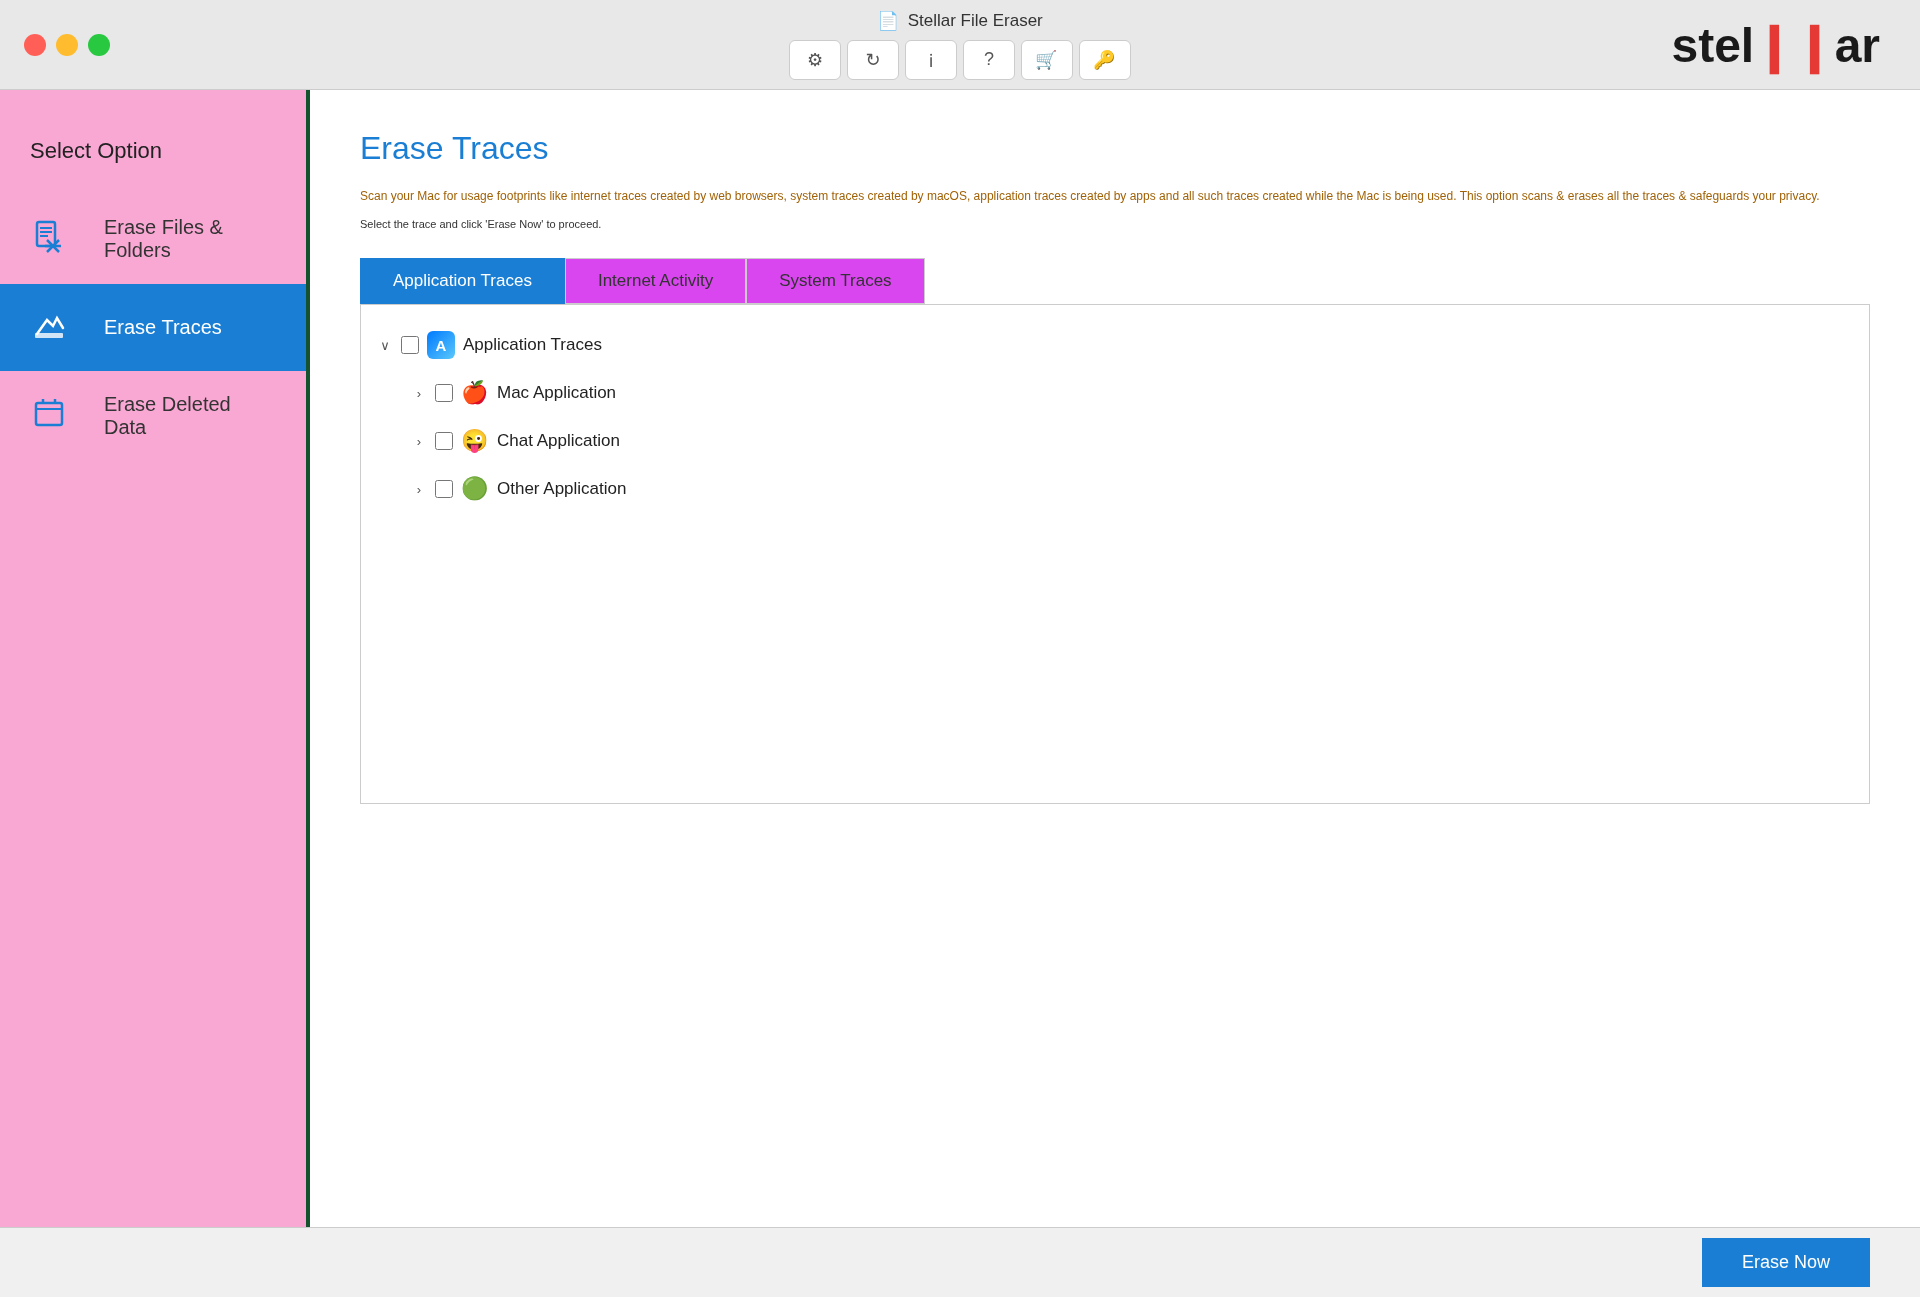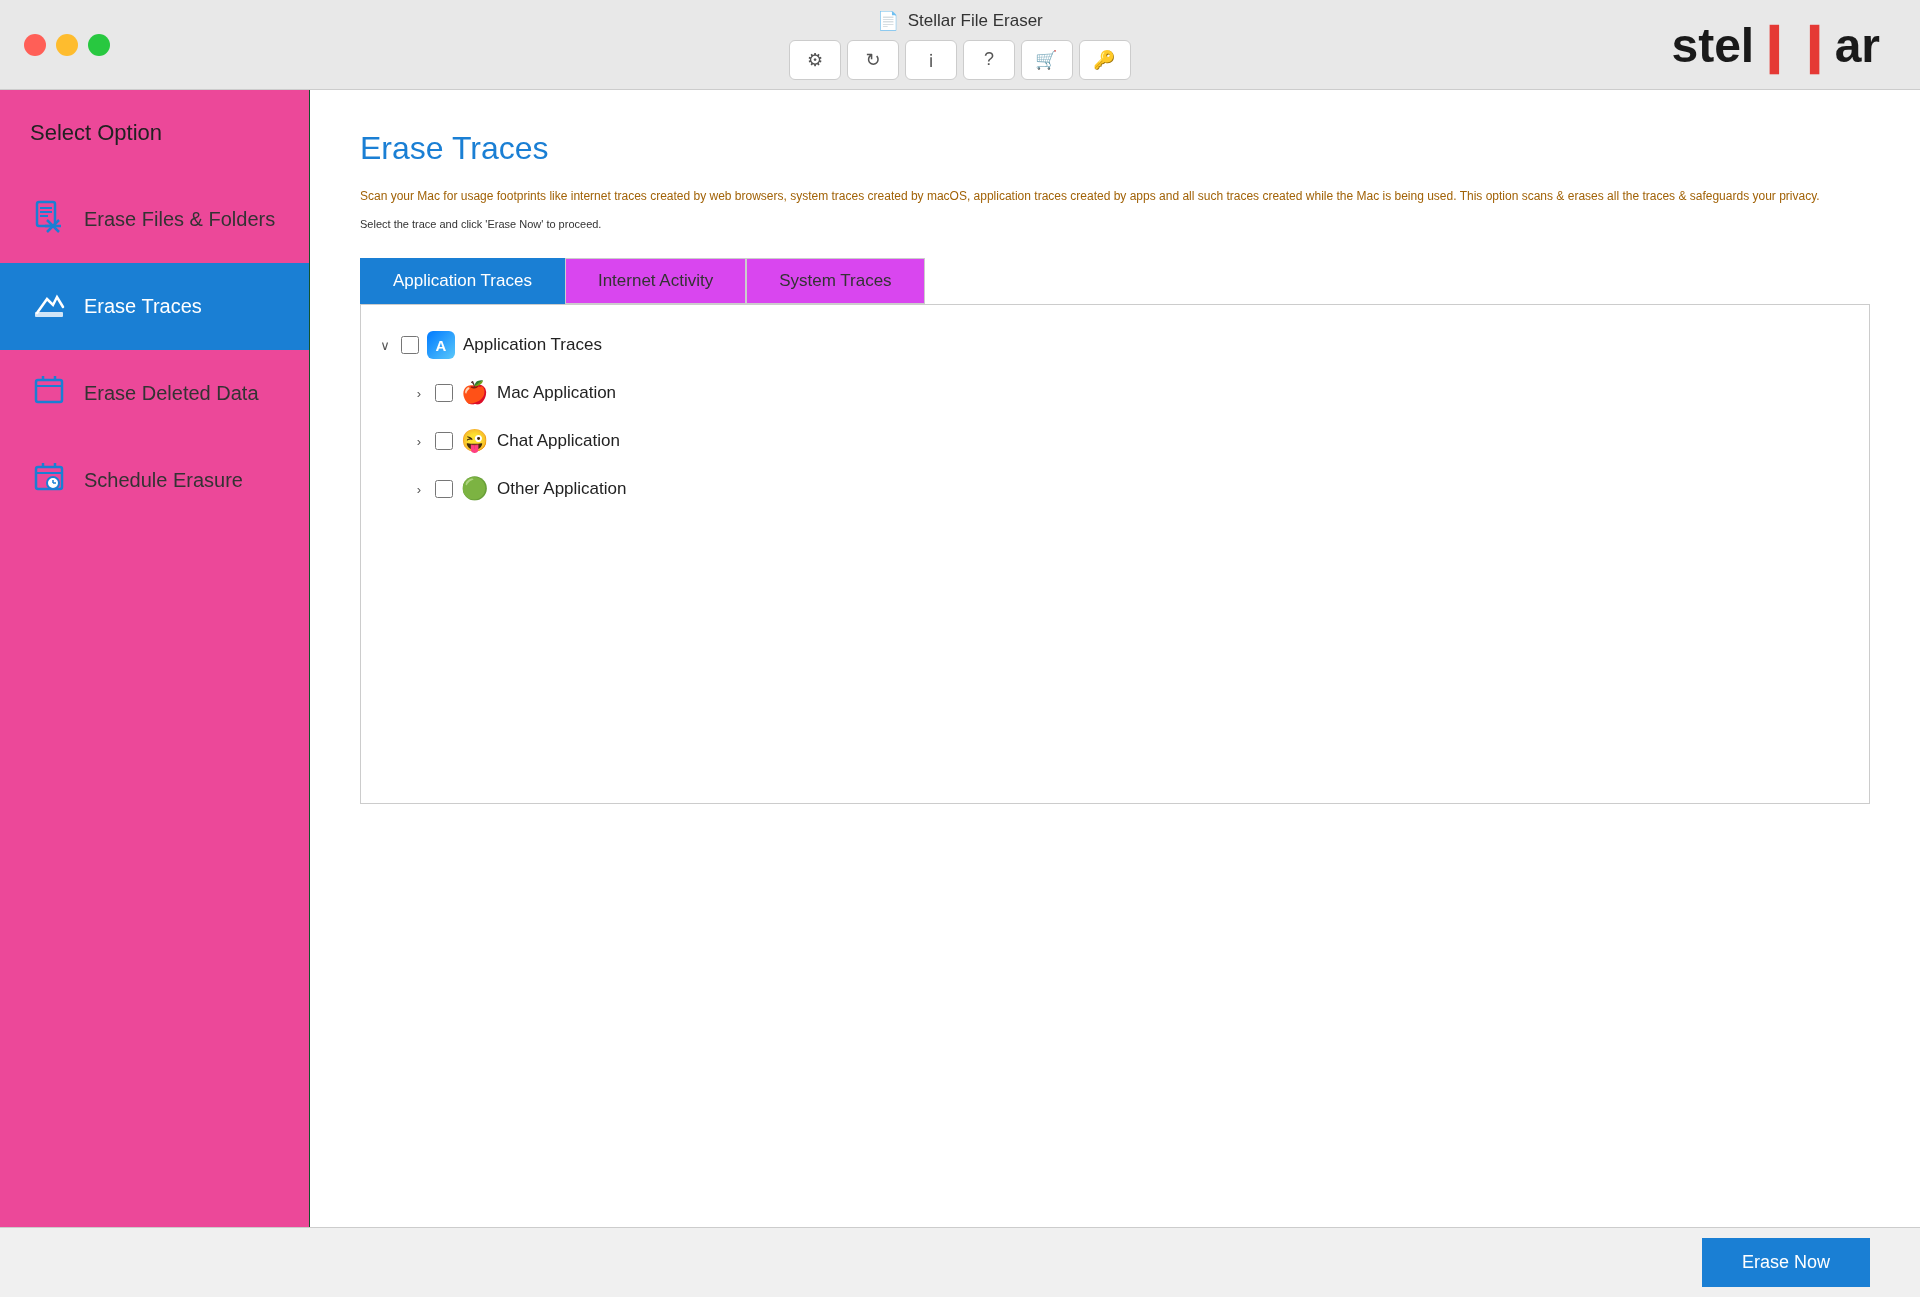--- a/index.html
+++ b/index.html
@@ -87,37 +87,37 @@
 
     
     .main-layout {
       display: flex;
       height: calc(1297px - 90px - 70px);
     }
 
     
     .sidebar {
       width: 310px;
-      background: #ec4899;
-      border-right: 1px solid #14532d;
-      padding-top: 30px;
+      background: #f9a8d4;
+      border-right: 4px solid #14532d;
+      padding-top: 48px;
       flex-shrink: 0;
     }
     .sidebar-title {
       font-size: 22px;
       font-weight: 500;
       color: #222;
       padding: 0 30px 30px 30px;
     }
     .sidebar-item {
       display: flex;
       align-items: center;
       padding: 22px 30px;
       cursor: pointer;
-      gap: 16px;
+      gap: 36px;
     }
     .sidebar-item.active {
       background: #1a7fd4;
     }
     .sidebar-item.active .sidebar-label { color: white; }
     .sidebar-icon {
       font-size: 28px;
       color: #1a7fd4;
       width: 38px;
       text-align: center;
@@ -330,34 +330,20 @@
         <svg class="svg-icon" viewBox="0 0 36 36" fill="none" xmlns="http://www.w3.org/2000/svg">
           <rect x="5" y="8" width="26" height="22" rx="2" stroke="#1a7fd4" stroke-width="2.5" fill="none"></rect>
           <line x1="5" y1="14" x2="31" y2="14" stroke="#1a7fd4" stroke-width="2"></line>
           <line x1="12" y1="4" x2="12" y2="8" stroke="#1a7fd4" stroke-width="2.5"></line>
           <line x1="24" y1="4" x2="24" y2="8" stroke="#1a7fd4" stroke-width="2.5"></line>
         </svg>
       </div>
       <span class="sidebar-label">Erase Deleted Data</span>
     </div>
 
-    <div class="sidebar-item">
-      <div class="sidebar-icon">
-        <svg class="svg-icon" viewBox="0 0 36 36" fill="none" xmlns="http://www.w3.org/2000/svg">
-          <rect x="5" y="8" width="26" height="22" rx="2" stroke="#1a7fd4" stroke-width="2.5" fill="none"></rect>
-          <line x1="5" y1="14" x2="31" y2="14" stroke="#1a7fd4" stroke-width="2"></line>
-          <line x1="12" y1="4" x2="12" y2="8" stroke="#1a7fd4" stroke-width="2.5"></line>
-          <line x1="24" y1="4" x2="24" y2="8" stroke="#1a7fd4" stroke-width="2.5"></line>
-          <circle cx="22" cy="24" r="6" stroke="#1a7fd4" stroke-width="2" fill="white"></circle>
-          <line x1="22" y1="21" x2="22" y2="24" stroke="#1a7fd4" stroke-width="1.5"></line>
-          <line x1="22" y1="24" x2="25" y2="24" stroke="#1a7fd4" stroke-width="1.5"></line>
-        </svg>
-      </div>
-      <span class="sidebar-label">Schedule Erasure</span>
-    </div>
   </div>
 
   <div class="content">
     <h1 class="page-title">Erase Traces</h1>
     <p class="page-description">Scan your Mac for usage footprints like internet traces created by web browsers, system traces created by macOS, application traces created by apps and all such traces created while the Mac is being used. This option scans &amp; erases all the traces &amp; safeguards your privacy.</p>
     <p class="page-instruction">Select the trace and click 'Erase Now' to proceed.</p>
 
     <div class="tabs">
       <div class="tab active">Application Traces</div>
       <div class="tab">Internet Activity</div>

